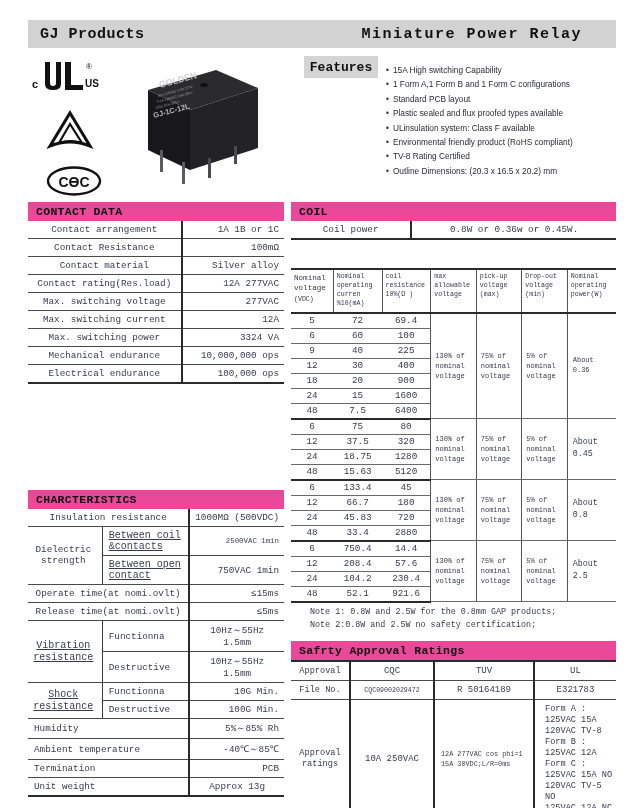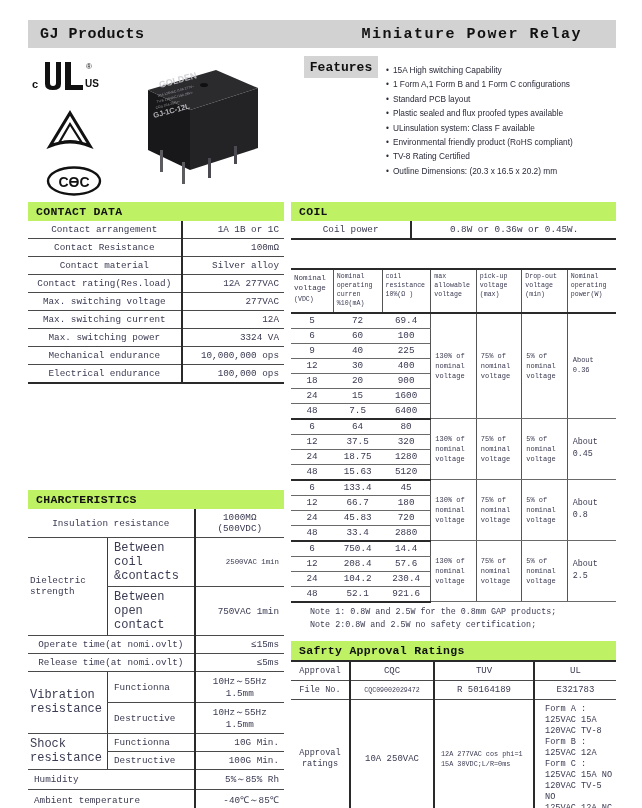--- a/index.html
+++ b/index.html
@@ -63,21 +63,21 @@
   .features-list li {
     list-style: none; margin: 0 0 6.1px 0; padding: 0;
     white-space: nowrap;
   }
   .features-list li::before { content: "\2022"; margin-right: 4px; }
   .features-list ul { margin: 0; padding: 0; }
 
   
   .block { position: absolute; }
   .sec-head {
-    background: #bef264;
+    background: #ec4899;
     font-family: "Liberation Mono","DejaVu Sans Mono",monospace;
     font-weight: bold; font-size: 11.5px;
     color: #111;
     padding: 3px 0 3px 8px;
     box-sizing: border-box;
     letter-spacing: 0.3px;
   }
   table.dt {
     border-collapse: collapse;
     width: 100%;
@@ -99,23 +99,23 @@
   #contact-data { left: 28px; top: 202px; width: 256px; }
   #contact-data td.lbl { width: 60%; }
 
   
   #characteristics { left: 28px; top: 490px; width: 256px; }
   #characteristics table.dt { font-size: 9.3px; }
   #characteristics td.sub {
     border-left: 1px solid #3a3a3a;
     text-align: left; padding-left: 6px;
   }
-  #characteristics td.small { font-size: 12px; }
+  #characteristics td.small { font-size: 10px; text-decoration: underline; }
   #characteristics td.grp {
-    border-bottom: none; text-align: left;
+    border-bottom: none; text-align: center;
     padding-left: 2px; line-height: 1.15; margin-left: 10px;
   }
 
   
   #coil { left: 291px; top: 202px; width: 325px; }
   #coil td.lbl { width: 37%; text-align: center; }
   #coil td.val { text-align: center; }
 
   
   #coil-date { left: 291px; top: 268px; width: 325px; }
@@ -448,21 +448,21 @@
           <td>1600</td>
         </tr>
         <tr class="grp-end">
           <td>48</td>
           <td>7.5</td>
           <td>6400</td>
         </tr>
 
         <tr>
           <td>6</td>
-          <td>64</td>
+          <td>75</td>
           <td>80</td>
           <td class="narrow span" rowspan="4">130% of nominal voltage</td>
           <td class="narrow span" rowspan="4">75% of nominal voltage</td>
           <td class="narrow span" rowspan="4">5% of nominal voltage</td>
           <td class="pw" rowspan="4">About 0.45</td>
         </tr>
         <tr>
           <td>12</td>
           <td>37.5</td>
           <td>320</td>

